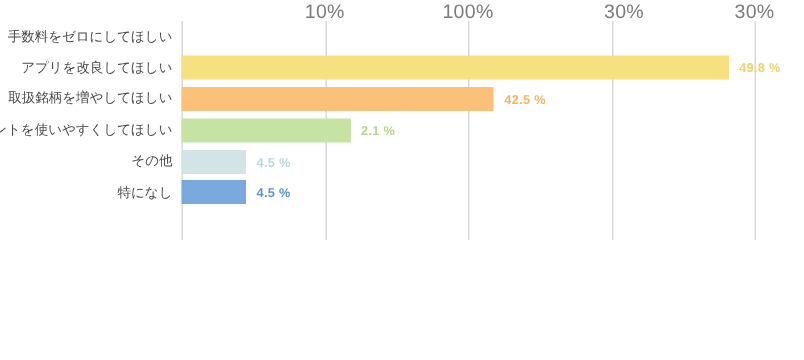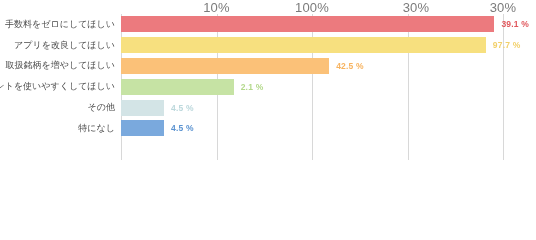--- a/index.html
+++ b/index.html
@@ -108,31 +108,27 @@
     <span class="tick-label" style="left:95.5px;">10%</span>
     <span class="tick-label" style="left:191px;">100%</span>
     <span class="tick-label" style="left:295px;">30%</span>
     <span class="tick-label" style="left:382px;">30%</span>
   </div>
 
   <div class="rows">
 
     <div class="row">
       <span class="cat-label">手数料をゼロにしてほしい</span>
-      <span class="bar-wrap">
-        <span class="bar" style="width:373.4px;background:#ec7a7e;"></span>
-        <span class="bar-value" style="color:#e0575c;">39.1 %</span>
-      </span>
     </div>
 
     <div class="row">
       <span class="cat-label">アプリを改良してほしい</span>
       <span class="bar-wrap">
         <span class="bar" style="width:364.8px;background:#f7e07f;"></span>
-        <span class="bar-value" style="color:#f2d06a;">97.7 %</span>
+        <span class="bar-value" style="color:#f2d06a;">49.8 %</span>
       </span>
     </div>
 
     <div class="row">
       <span class="cat-label">取扱銘柄を増やしてほしい</span>
       <span class="bar-wrap">
         <span class="bar" style="width:208.2px;background:#fbc178;"></span>
         <span class="bar-value" style="color:#f7b35f;">42.5 %</span>
       </span>
     </div>

